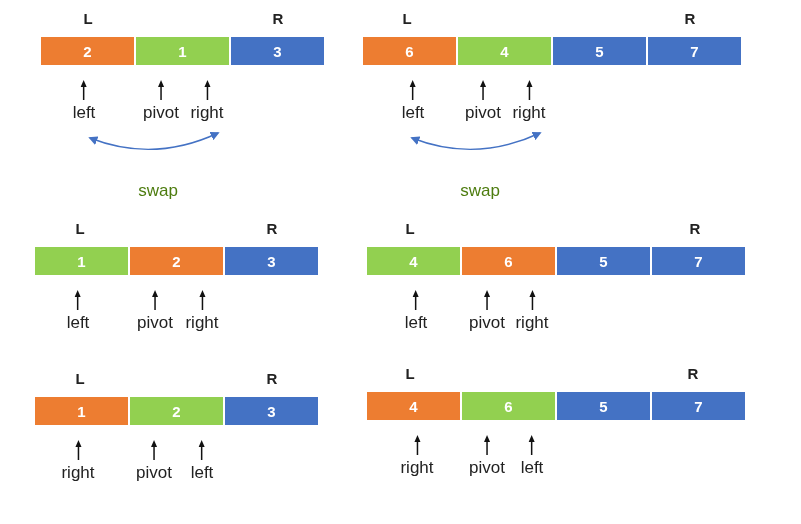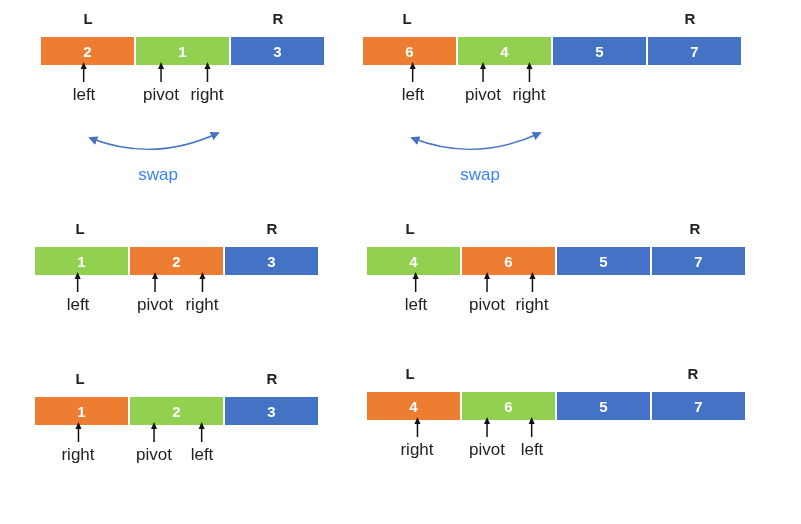--- a/index.html
+++ b/index.html
@@ -6,26 +6,26 @@
   body{width:801px;height:524px;font-family:"Liberation Sans",sans-serif;}
   .canvas{position:relative;width:801px;height:524px;background:#ffffff;overflow:hidden;}
   .diagram{position:absolute;}
   .bar{display:flex;gap:2px;}
   .cell{width:93px;height:28px;display:flex;align-items:center;justify-content:center;
         color:#ffffff;font-weight:700;font-size:15px;}
   .cell[data-color="orange"]{background:#ED7D31;}
   .cell[data-color="green"]{background:#92D050;}
   .cell[data-color="blue"]{background:#4472C4;}
   .lr{position:absolute;top:-27px;transform:translateX(-50%);font-size:15px;font-weight:600;color:#222222;}
-  .pointer{position:absolute;top:24px;transform:translateX(-50%);
+  .pointer{position:absolute;top:42px;transform:translateX(-50%);
            display:flex;flex-direction:column;align-items:center;}
   .ptr-label{font-size:17px;color:#222222;margin-top:2px;white-space:nowrap;}
   .swap-svg{position:absolute;left:40px;top:92px;}
-  .swap-label{position:absolute;left:117px;top:128px;transform:translateX(-50%);
-              font-size:17px;color:#3b82f6;}
+  .swap-label{position:absolute;left:117px;top:144px;transform:translateX(-50%);
+              font-size:17px;color:#4d7c0f;}
 </style>
 </head>
 <body>
 
 <div class="canvas">
 
   <div class="diagram" style="left:41px;top:37px;width:283px;">
     <div class="lr" style="left:47px;">L</div>
     <div class="lr" style="left:237px;">R</div>
     <div class="bar">

